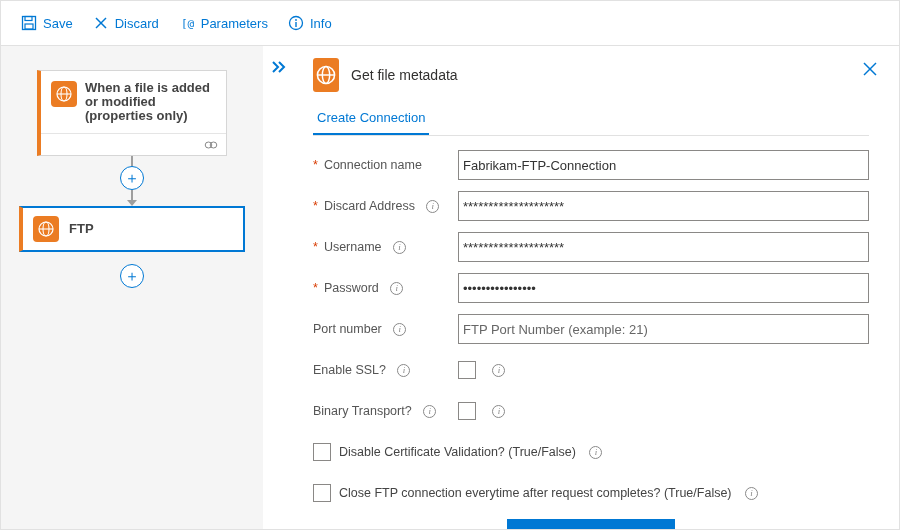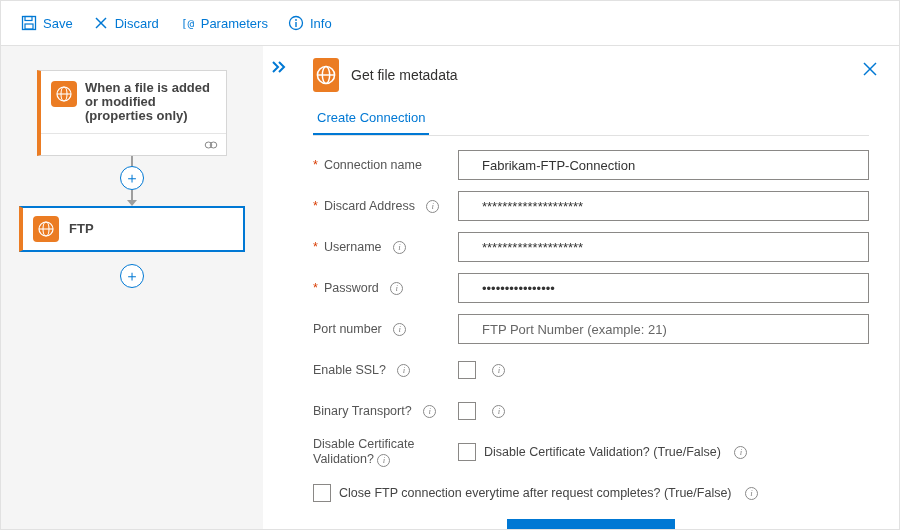--- a/index.html
+++ b/index.html
@@ -33,21 +33,21 @@
   .panel-title { font-size:14px; font-weight:400; color:#323130; }
   .close-x { position:absolute; right:20px; top:14px; color:#0078d4; cursor:pointer; }
   .tabs { margin-top:10px; display:flex; border-bottom:1px solid #e1e1e1; }
   .tab { padding:8px 4px; color:#0078d4; font-size:13px; border-bottom:2px solid #0078d4; cursor:pointer; }
   .form { margin-top:14px; }
   .row { display:flex; align-items:center; margin-bottom:11px; min-height:30px; }
   .label { flex:0 0 145px; font-size:12.5px; color:#555; display:flex; align-items:center; gap:4px; line-height:15px; }
   .label.multi { align-items:flex-start; }
   .req { color:#d83b01; margin-right:2px; }
   .info-i { width:13px; height:13px; border:1px solid #888; border-radius:50%; display:inline-flex; align-items:center; justify-content:center; font-size:9px; color:#888; font-family:Georgia, serif; font-style:italic; cursor:default; }
-  .input { flex:1; height:30px; border:1px solid #8a8886; padding:0 23px; font-size:13px; color:#333; outline:none; }
+  .input { flex:1; height:30px; border:1px solid #8a8886; padding:0 4px; font-size:13px; color:#333; outline:none; }
   .input::placeholder { color:#666; }
   .chkwrap { flex:1; display:flex; align-items:center; gap:8px; }
   .chk { width:18px; height:18px; border:1px solid #8a8886; background:#fff; flex:0 0 18px; cursor:pointer; }
   .chk-label { font-size:12.5px; color:#444; display:flex; align-items:center; gap:5px;}
   .btn-primary { display:block; margin:8px auto 0; width:168px; height:32px; background:#0078d4; color:#fff; border:none; font-size:14px; cursor:pointer; }
   svg { display:block; }
 </style>
 </head>
 <body>
 
@@ -204,23 +204,20 @@
 
         <div class="row">
           <div class="label"><span>Binary Transport?</span>&nbsp;<span class="info-i">i</span></div>
           <div class="chkwrap">
             <div class="chk"></div>
             <div class="chk-label">&nbsp;<span class="info-i">i</span></div>
           </div>
         </div>
 
         <div class="row">
-          <div class="label multi">
-              <span><span>Disable Certificate Validation?</span>&nbsp;<span class="info-i">i</span></span>
-            </div>
           <div class="chkwrap">
             <div class="chk"></div>
             <div class="chk-label"><span>Disable Certificate Validation? (True/False)</span>&nbsp;<span class="info-i">i</span></div>
           </div>
         </div>
 
         <div class="row">
           <div class="chkwrap">
             <div class="chk"></div>
             <div class="chk-label"><span>Close FTP connection everytime after request completes? (True/False)</span>&nbsp;<span class="info-i">i</span></div>

